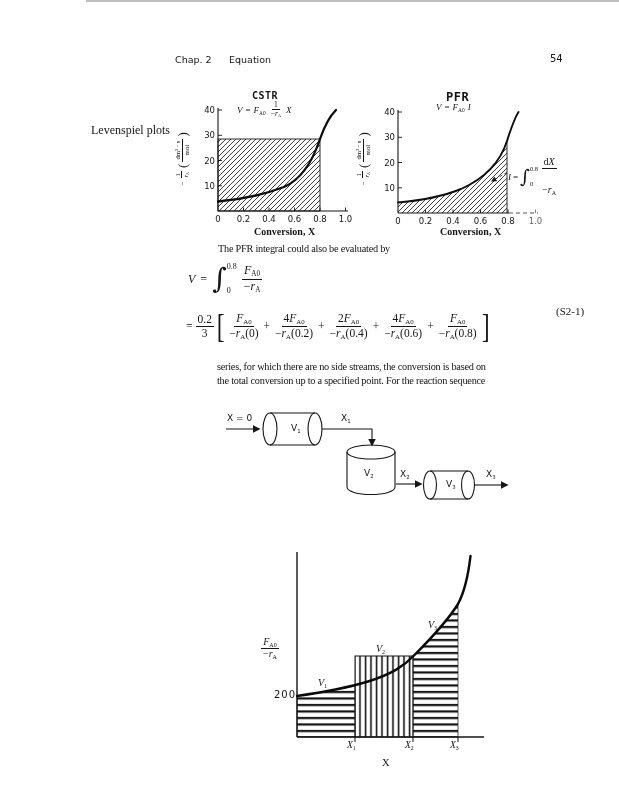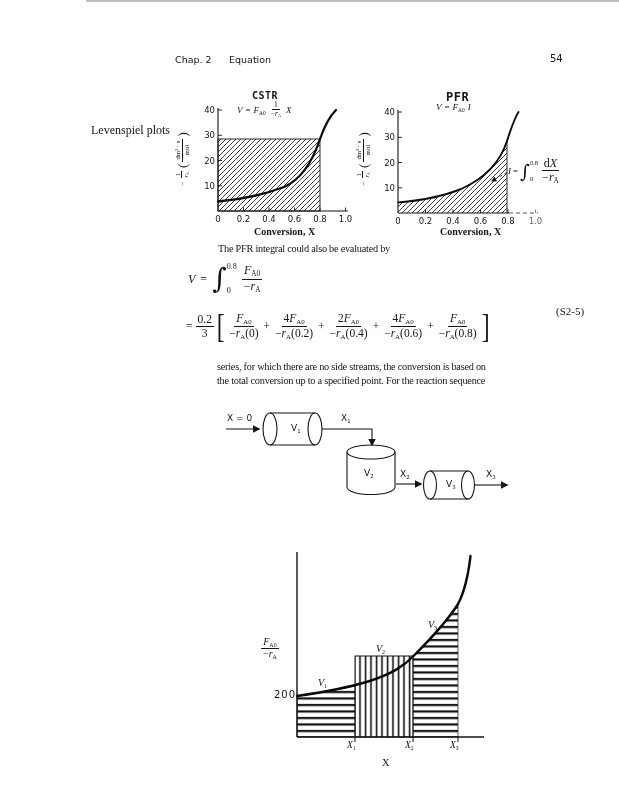--- a/index.html
+++ b/index.html
@@ -163,21 +163,21 @@
   <span class="abs ser mrow" style="left:508px;top:157px;font-size:9px;gap:2px;">
     <span><i>I</i></span>
     <span>=</span>
     <span class="intwrap" style="height:24px;">
       <span class="intsign" style="font-size:19px;">∫</span>
       <span class="intlims" style="font-size:6.5px;">
         <span>0.8</span>
         <span>0</span>
       </span>
     </span>
-    <span class="frac" style="font-size:12px;">
+    <span class="frac" style="font-size:10px;gap:16px;">
       <span class="num">d<i>X</i></span>
       <span class="den">−<i>r</i><sub>A</sub></span>
     </span>
   </span>
 
   <div class="abs bodyline" style="left:218px;top:242px;">The PFR integral could also be evaluated by</div>
 
   <div class="abs ser mrow" style="left:188px;top:262px;font-size:12px;gap:5px;">
     <span><i>V</i></span>
     <span>=</span>
@@ -219,21 +219,21 @@
       <span class="num">4<i>F</i><sub>A0</sub></span>
       <span class="den">−<i>r</i><sub>A</sub>(0.6)</span>
     </span>
     <span>+</span>
     <span class="frac">
       <span class="num"><i>F</i><sub>A0</sub></span>
       <span class="den">−<i>r</i><sub>A</sub>(0.8)</span>
     </span>
     <span class="brk">]</span>
   </div>
-  <span class="abs ser" style="left:556px;top:305px;font-size:11px;">(S2-5)</span>
+  <span class="abs ser" style="left:556px;top:305px;font-size:11px;">(S2-1)</span>
 
   <div class="abs" style="left:217px;top:360px;">
     <div class="bodyline">series, for which there are no side streams, the conversion is based on</div>
     <div class="bodyline">the total conversion up to a specified point. For the reaction sequence</div>
   </div>
 
   <svg class="abs" style="left:218px;top:406px;" width="300" height="100" viewBox="218 406 300 100">
     <defs>
       <marker id="arrD" viewBox="0 0 10 10" refX="8" refY="5" markerWidth="7" markerHeight="7" orient="auto-start-reverse">
         <path d="M0,0 L10,5 L0,10 z" fill="#151515"></path>

